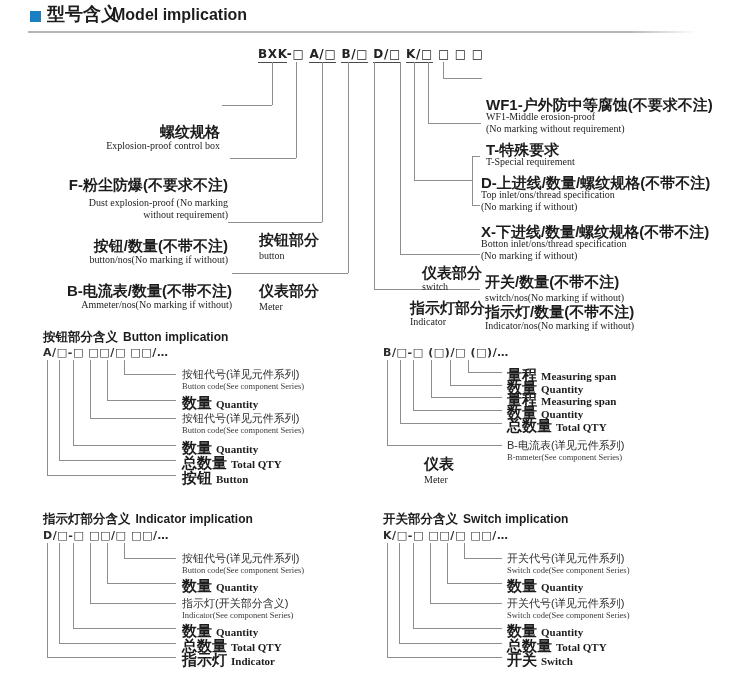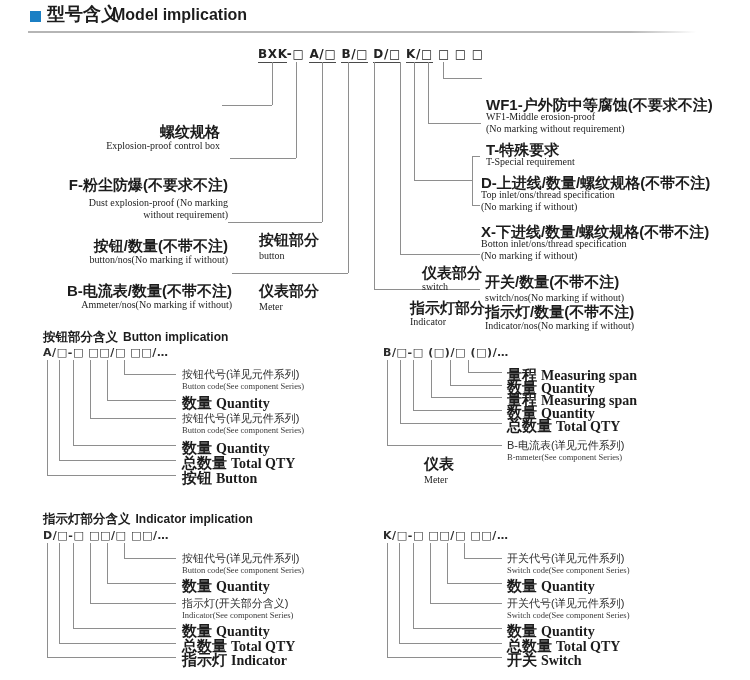--- a/index.html
+++ b/index.html
@@ -21,21 +21,21 @@
   .mcode .u{border-bottom:1px solid #4a4a4a;padding-bottom:1px;}
   .scode{position:absolute;font-family:"DejaVu Sans",sans-serif;font-size:11px;font-weight:bold;
          letter-spacing:0.6px;white-space:pre;color:#2b2b2b;}
   
   .lab{position:absolute;white-space:nowrap;}
   .ra{text-align:right;}
   .ctr{text-align:left;}
   .zhb{font-size:15px;font-weight:bold;line-height:13px;color:#1c1c1c;margin-top:26px;}
   .zhr{font-size:11px;font-weight:normal;line-height:13px;color:#2e2e2e;}
   .en{font-family:"Liberation Serif",serif;font-size:10px;line-height:12px;color:#1c1c1c;}
-  .enb{font-family:"Liberation Serif",serif;font-size:14px;font-weight:bold;line-height:13px;color:#1c1c1c;}
+  .enb{font-family:"Liberation Serif",serif;font-size:11px;font-weight:bold;line-height:13px;color:#1c1c1c;}
   .en-sm{font-family:"Liberation Serif",serif;font-size:8.5px;line-height:10px;color:#3a3a3a;}
   .combo .enb{margin-left:4px;}
   .gap6{margin-top:6px;}
   .gap4{margin-top:4px;}
   .gap2{margin-top:2px;}
   
   .stitle-zh{font-size:12.5px;font-weight:bold;line-height:15px;}
   .stitle-en{font-size:12px;font-weight:bold;line-height:15px;margin-left:5px;}
 </style>
 </head>
@@ -239,20 +239,23 @@
   <div class="lab combo" style="left:182px;top:622px">
     <span class="zhb">数量</span><span class="enb">Quantity</span>
   </div>
   <div class="lab combo" style="left:182px;top:637px">
     <span class="zhb">总数量</span><span class="enb">Total QTY</span>
   </div>
   <div class="lab combo" style="left:182px;top:651px">
     <span class="zhb">指示灯</span><span class="enb">Indicator</span>
   </div>
 
+  <div class="lab" style="left:383px;top:509px">
+    <span class="stitle-zh">开关部分含义</span><span class="stitle-en">Switch implication</span>
+  </div>
   <div class="scode" style="left:383px;top:529px">K/□-□ □□/□ □□/…</div>
   <div class="vl" style="left:387px;top:543px;height:114px"></div>
   <div class="vl" style="left:399px;top:543px;height:100px"></div>
   <div class="vl" style="left:413px;top:543px;height:85px"></div>
   <div class="vl" style="left:430px;top:543px;height:60px"></div>
   <div class="vl" style="left:447px;top:543px;height:40px"></div>
   <div class="vl" style="left:464px;top:543px;height:15px"></div>
   <div class="hl" style="left:464px;top:558px;width:38px"></div>
   <div class="hl" style="left:447px;top:583px;width:55px"></div>
   <div class="hl" style="left:430px;top:603px;width:72px"></div>

